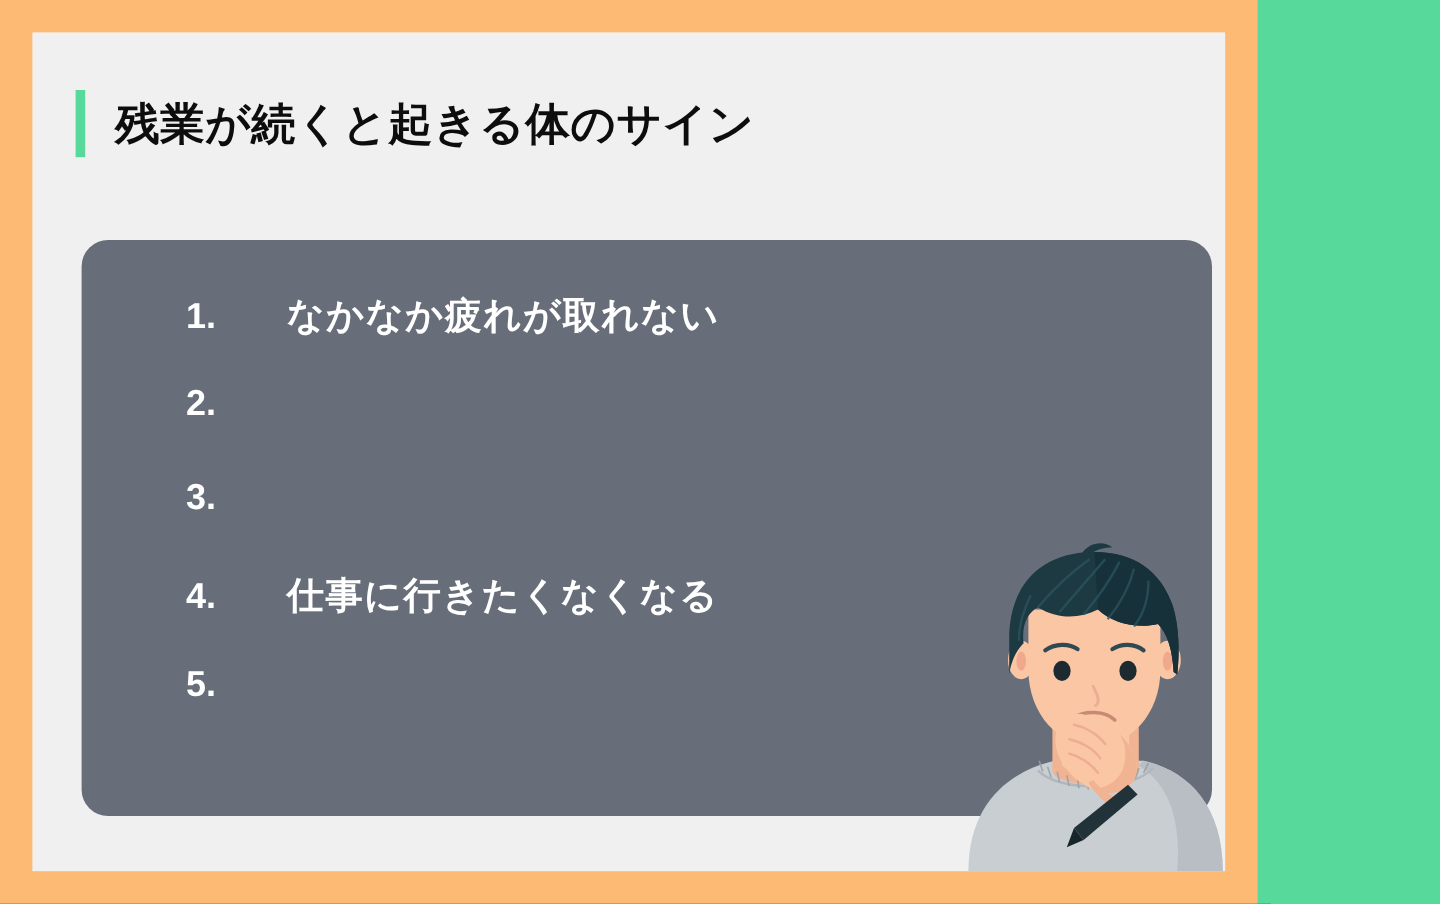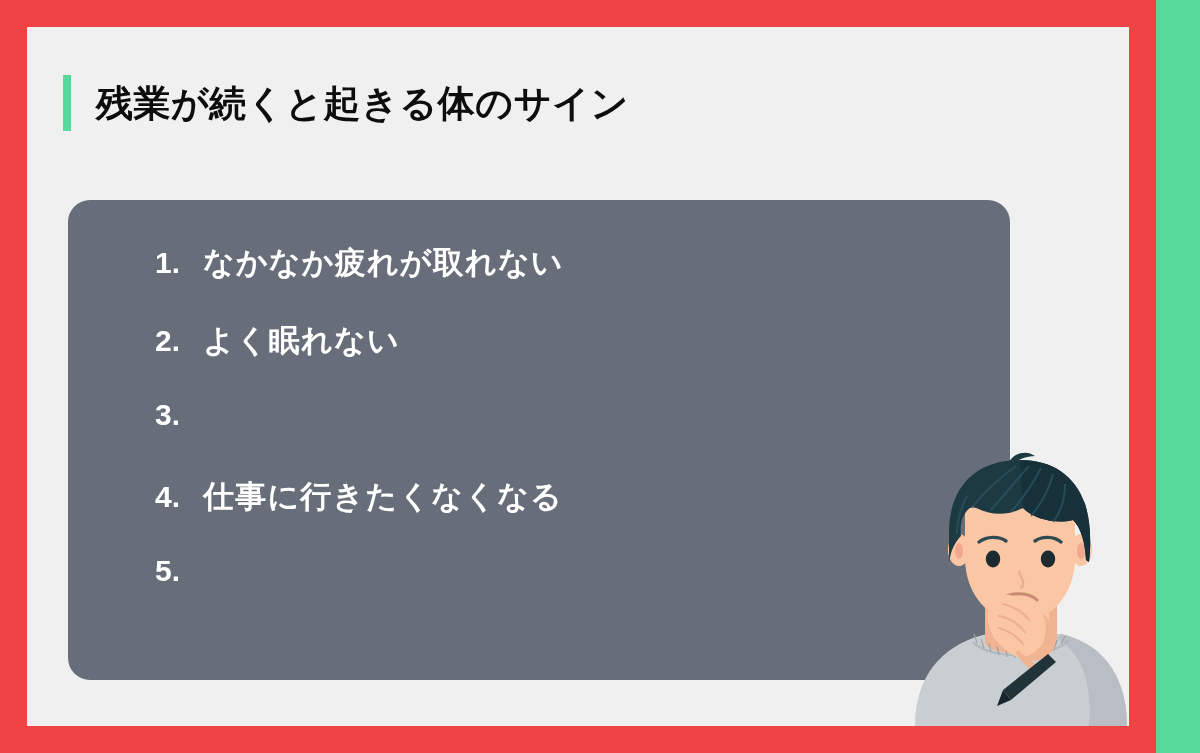--- a/index.html
+++ b/index.html
@@ -11,23 +11,23 @@
   }
 
   body {
     font-family: "Liberation Sans", "DejaVu Sans", sans-serif;
     background: #56d99a;
   }
 
   
   #slide {
     position: relative;
-    width: 1156px;
+    width: 1048px;
     height: 753px;
-    background: #ef4444;   
+    background: #fdba74;   
   }
 
   #canvas {
     position: absolute;
     left: 27px;
     top: 27px;
     right: 27px;
     bottom: 27px;
     background: #f0f0f0;   
     overflow: hidden;
@@ -90,20 +90,21 @@
     font-weight: 700;
     min-width: 48px;
     letter-spacing: 0px;
   }
 
   .item-text {
     font-size: 31px;
     font-weight: 700;
     letter-spacing: 1.2px;
     white-space: nowrap;
+    margin-left: 36px;
   }
 
   
   #illustration {
     position: absolute;
     right: 0px;
     bottom: 0px;
     width: 218px;
     height: 280px;
   }
@@ -124,21 +125,20 @@
     <div id="card">
       <ul id="list">
 
         <li class="list-item">
           <span class="item-num">1.</span>
           <span class="item-text">なかなか疲れが取れない</span>
         </li>
 
         <li class="list-item">
           <span class="item-num">2.</span>
-          <span class="item-text">よく眠れない</span>
         </li>
 
         <li class="list-item">
           <span class="item-num">3.</span>
         </li>
 
         <li class="list-item">
           <span class="item-num">4.</span>
           <span class="item-text">仕事に行きたくなくなる</span>
         </li>

